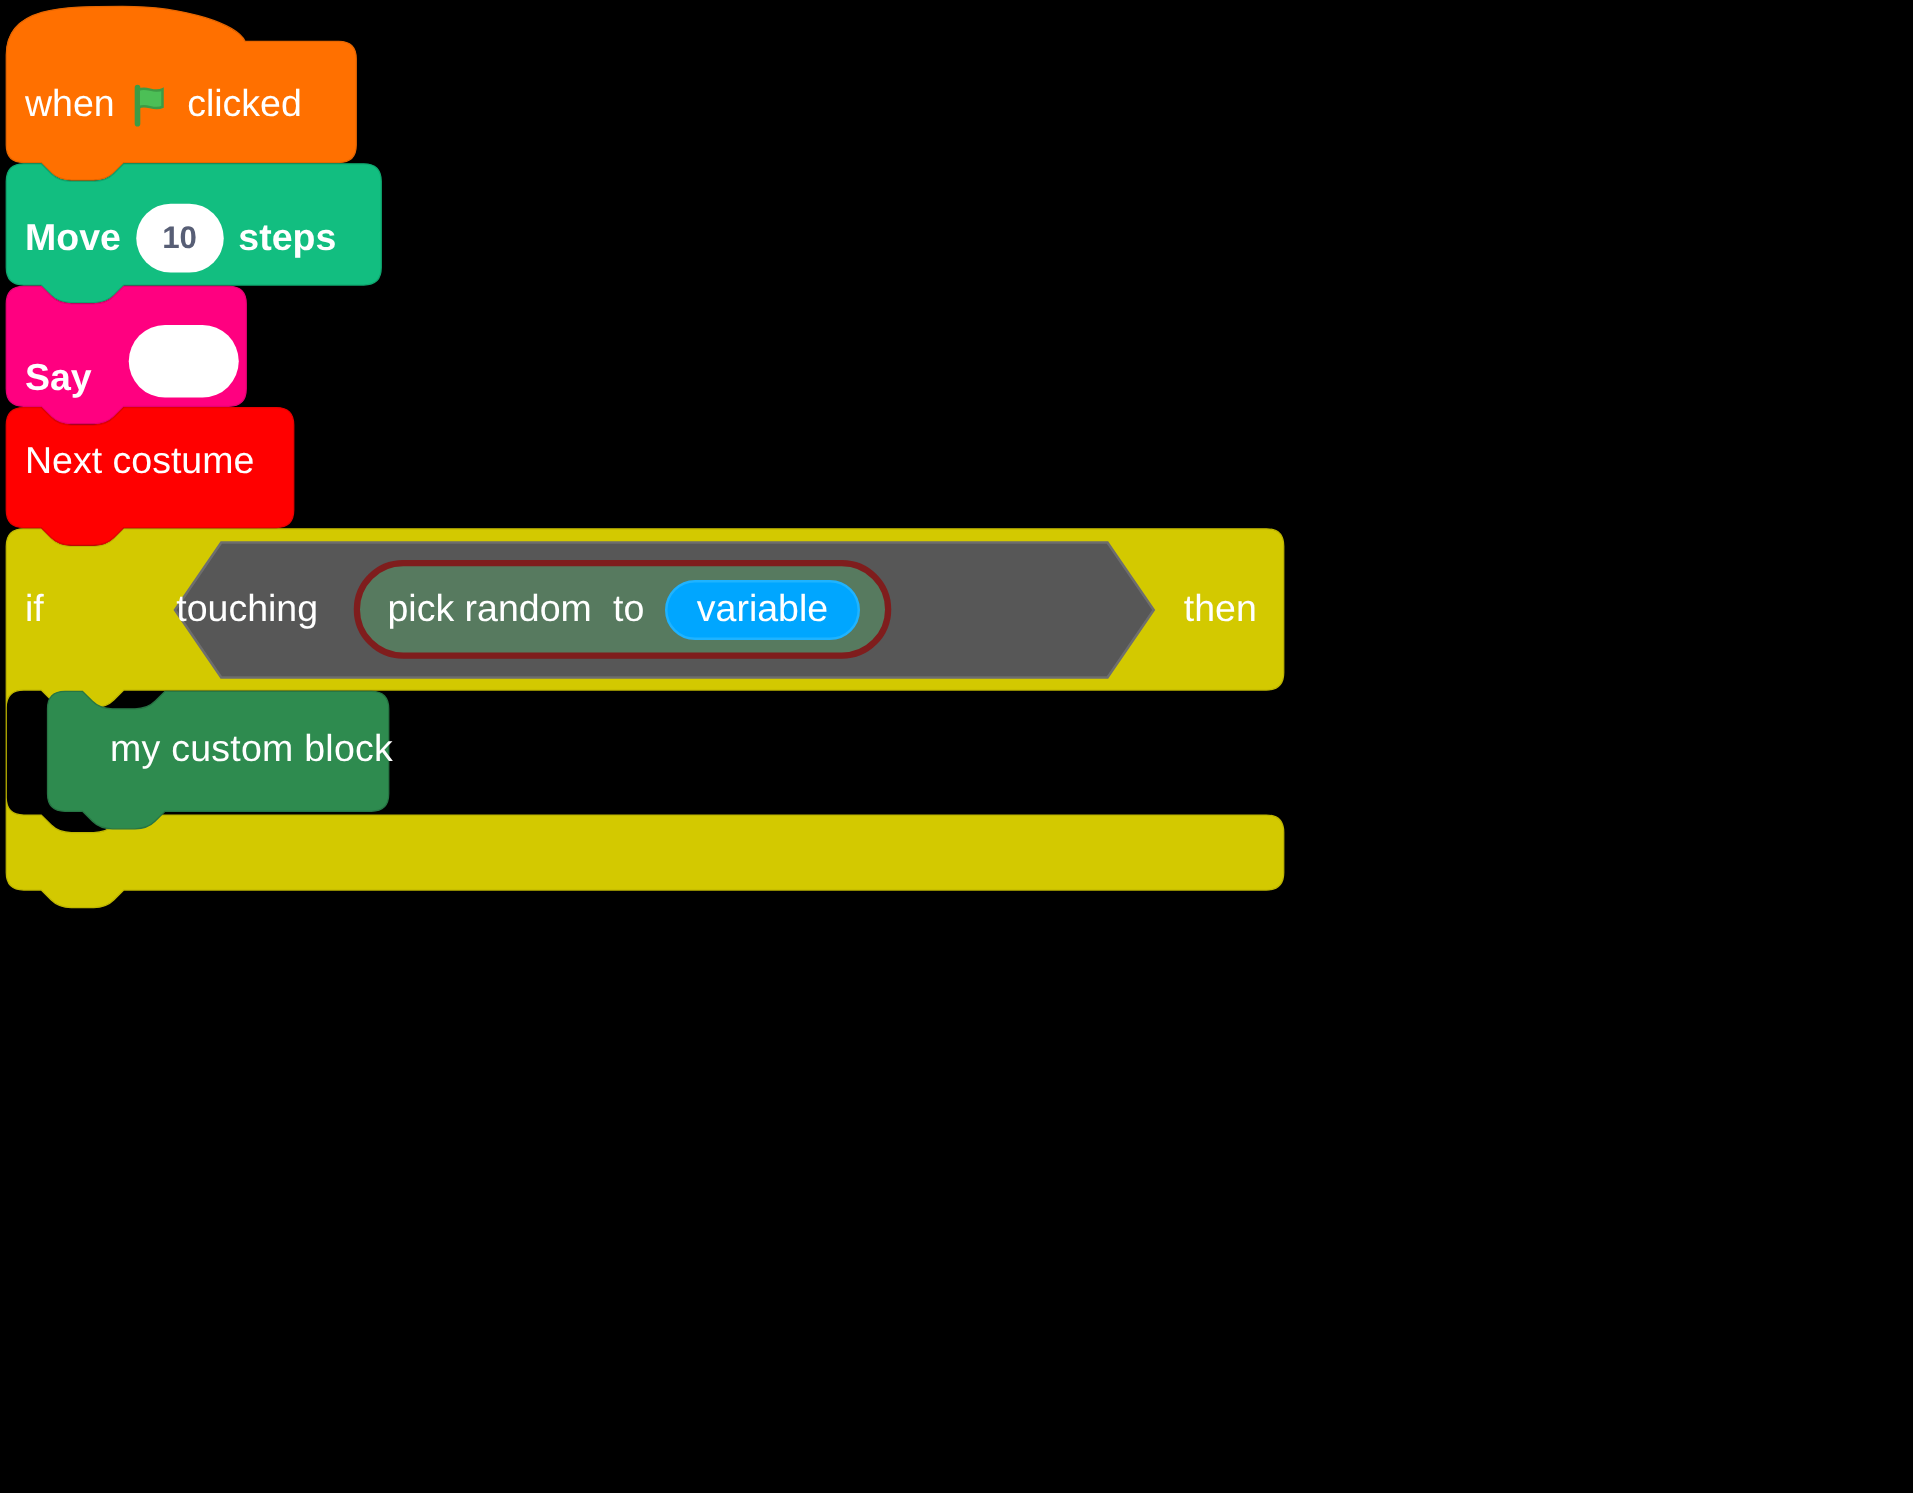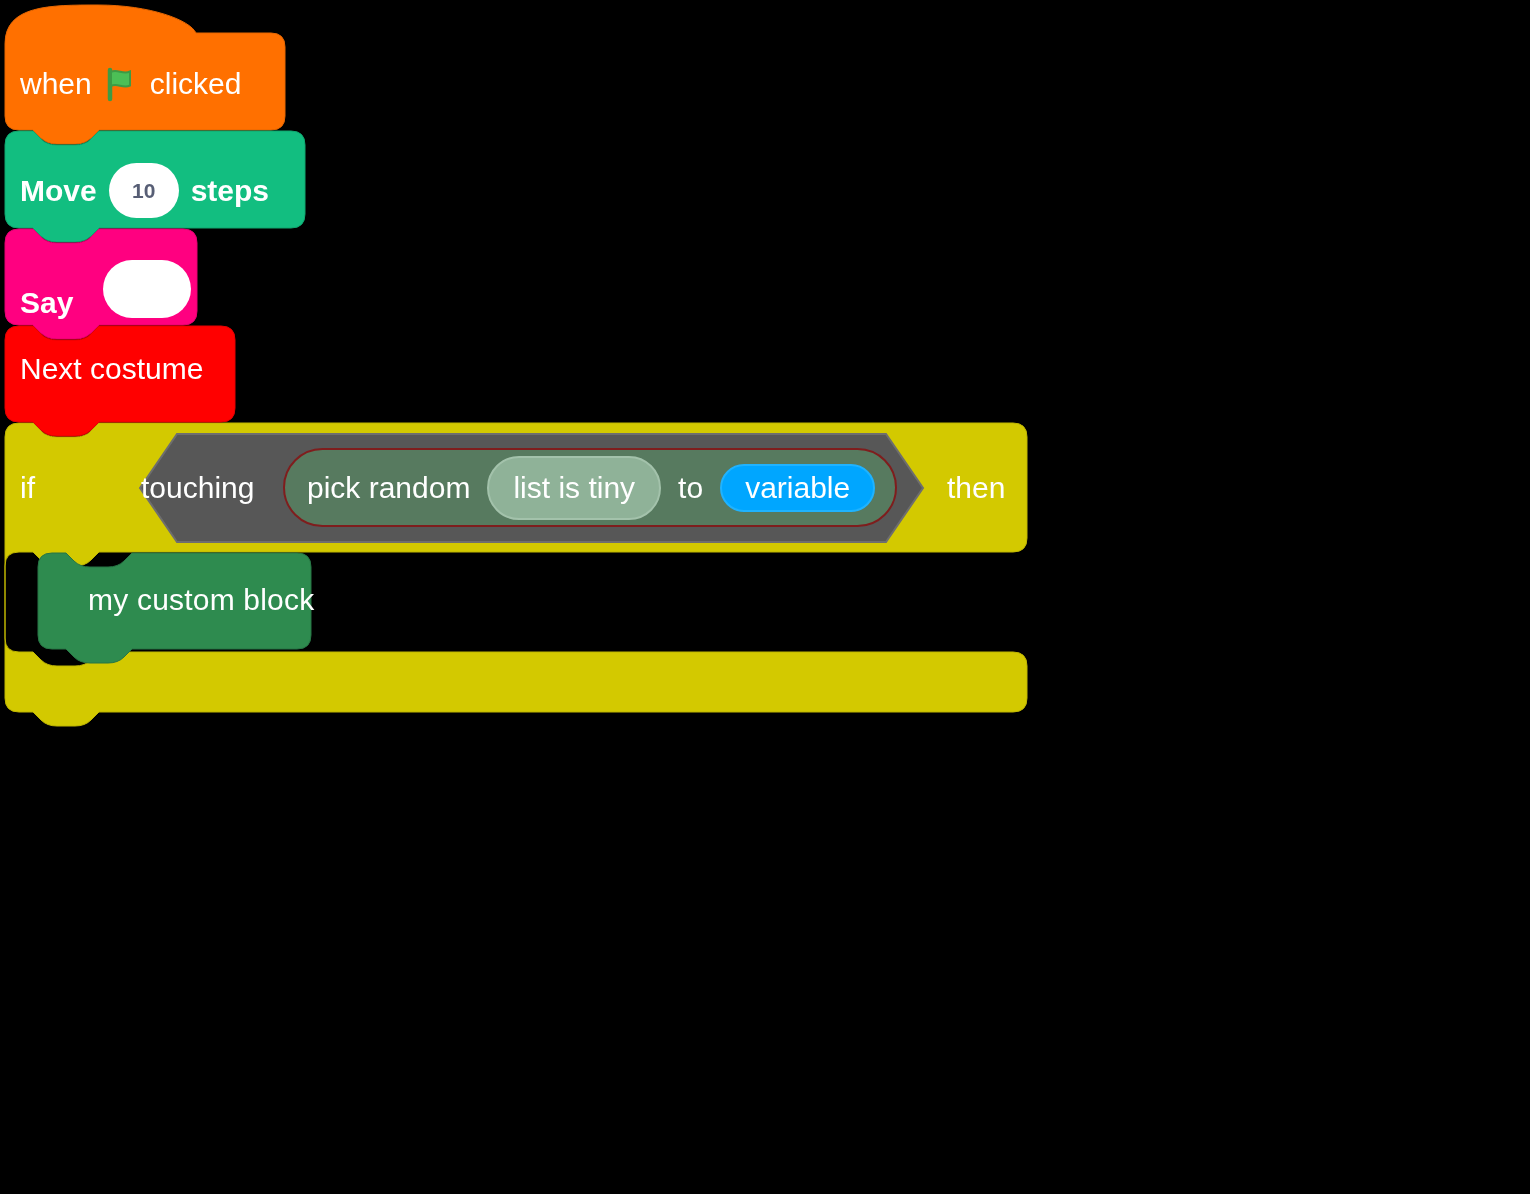--- a/index.html
+++ b/index.html
@@ -79,21 +79,21 @@
   .num-input {
     background: #ffffff;
     border-radius: 999px;
     min-width: 46px;
     height: 55px;
     padding: 0 12px;
     display: flex;
     align-items: center;
     justify-content: center;
     color: #575E75;
-    font-size: 21px;
+    font-size: 25px;
     font-family: "Liberation Sans", sans-serif;
     cursor: text;
   }
 
   
   #say-row {
     position: absolute;
     left: 20px;
     top: 260px;
     display: flex;
@@ -115,21 +115,21 @@
     left: 20px;
     top: 354px;
   }
 
   #pick-random-rep {
     position: absolute;
     left: 283px;
     top: 448px;
     height: 79px;
     background: #577A5F;
-    border: 2px solid #7f1d1d;
+    border: 5px solid #7f1d1d;
     border-radius: 999px;
     display: flex;
     align-items: center;
     padding: 0 20px 0 22px;
     gap: 17px;
     box-sizing: border-box;
     cursor: pointer;
   }
 
   #list-rep {
@@ -307,23 +307,20 @@
     <div style="position:absolute;left:947px;top:473px;">
       <span class="blk-label">then</span>
     </div>
 
     <div style="position:absolute;left:141px;top:473px;">
       <span class="blk-label">touching</span>
     </div>
 
     <div id="pick-random-rep">
       <span class="blk-label">pick random</span>
-      <span id="list-rep">
-        <span class="blk-label">list is tiny</span>
-      </span>
       <span class="blk-label">to</span>
       <span id="var-rep">
         <span class="blk-label">variable</span>
       </span>
     </div>
 
     <div id="custom-row">
       <span class="blk-label">my custom block</span>
     </div>
 

